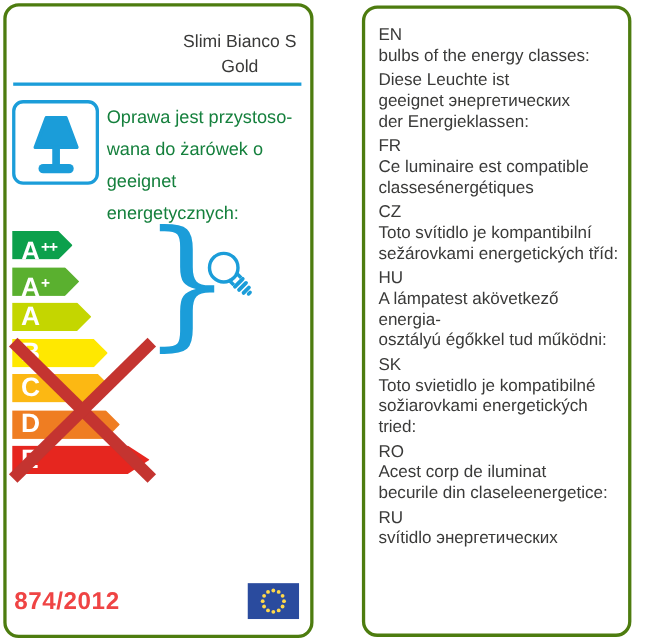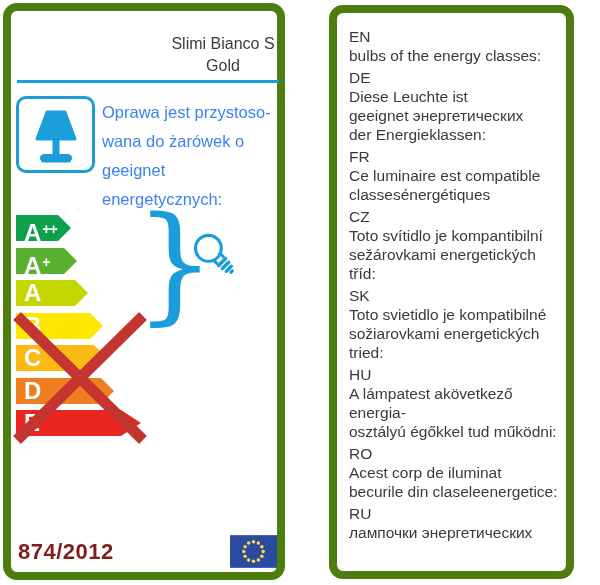--- a/index.html
+++ b/index.html
@@ -2,40 +2,40 @@
 <html><head>
 <meta charset="utf-8">
 <style>
   html,body{margin:0;padding:0;}
   body{
     width:600px;height:585px;position:relative;background:#fff;
     font-family:"Liberation Sans",sans-serif;overflow:hidden;
   }
   .panel{
     position:absolute;box-sizing:border-box;background:#fff;
-    border:8px solid #4d7c0f;border-radius:14px;
+    border:3px solid #4d7c0f;border-radius:14px;
   }
   .left-panel{left:3px;top:3px;width:282px;height:577px;}
   .right-panel{left:329px;top:5px;width:245px;height:574px;}
 
   
   .title{
     position:absolute;left:138px;top:22px;width:148px;text-align:center;
     font-size:16px;line-height:22px;color:#3a3a39;
   }
   .separator{position:absolute;left:6px;top:69px;width:262px;height:3px;background:#1b9dd9;}
 
   .lamp-box{
     position:absolute;left:5px;top:85px;width:79px;height:77px;box-sizing:border-box;
     border:3px solid #1b9dd9;border-radius:10px;
     display:flex;align-items:center;justify-content:center;
   }
   .note{
     position:absolute;left:91px;top:87px;width:186px;
-    font-size:16.5px;line-height:29px;color:#3b82f6;
+    font-size:16.5px;line-height:29px;color:#15803d;
   }
 
   .arrow{
     position:absolute;left:5px;height:26px;box-sizing:border-box;padding-left:8px;
     color:#fff;font-weight:bold;font-size:24px;line-height:25px;
   }
   .arrow sup{
     font-size:14px;letter-spacing:-1px;position:relative;top:2px;left:1px;
   }
   .cross{position:absolute;left:2px;top:300px;}
@@ -44,21 +44,21 @@
     position:absolute;left:140px;top:194px;width:48px;height:114px;
     display:flex;align-items:center;justify-content:center;
     color:#1b9dd9;
   }
   .brace span{font-family:"DejaVu Serif",serif;font-size:128px;}
 
   .bulb{position:absolute;left:176px;top:218px;}
 
   .reg{
     position:absolute;left:7px;top:528px;
-    font-size:22px;font-weight:bold;color:#7f1d1d;letter-spacing:0.5px;
+    font-size:22px;font-weight:bold;color:#ef4444;letter-spacing:0.5px;
   }
   .eu-flag{position:absolute;left:219px;top:524px;}
 
   
   .blocks{
     padding:14px 6px 0 12px;color:#3a3a39;
     font-size:15.5px;line-height:19px;
   }
   .lang-block{margin:0 0 3px 0;}
 </style>
@@ -139,48 +139,47 @@
   </svg>
 </div>
 
 <div class="panel right-panel">
   <div class="blocks" id="block-list">
       <div class="lang-block">
         <div>EN</div>
         <div>bulbs of the energy classes:</div>
       </div>
       <div class="lang-block">
-        <div>DE</div>
         <div>Diese Leuchte ist</div>
         <div>geeignet энергетических</div>
         <div>der Energieklassen:</div>
       </div>
       <div class="lang-block">
         <div>FR</div>
         <div>Ce luminaire est compatible</div>
         <div>classesénergétiques</div>
       </div>
       <div class="lang-block">
         <div>CZ</div>
         <div>Toto svítidlo je kompantibilní</div>
         <div>sežárovkami energetických tříd:</div>
       </div>
       <div class="lang-block">
+        <div>HU</div>
+        <div>A lámpatest akövetkező energia-</div>
+        <div>osztályú égőkkel tud működni:</div>
+      </div>
+      <div class="lang-block">
         <div>SK</div>
         <div>Toto svietidlo je kompatibilné</div>
         <div>sožiarovkami energetických tried:</div>
-      </div>
-      <div class="lang-block">
-        <div>HU</div>
-        <div>A lámpatest akövetkező energia-</div>
-        <div>osztályú égőkkel tud működni:</div>
       </div>
       <div class="lang-block">
         <div>RO</div>
         <div>Acest corp de iluminat</div>
         <div>becurile din claseleenergetice:</div>
       </div>
       <div class="lang-block">
         <div>RU</div>
-        <div>лампочки энергетических</div>
+        <div>svítidlo энергетических</div>
       </div>
     </div>
 </div>
 
 </body></html>

